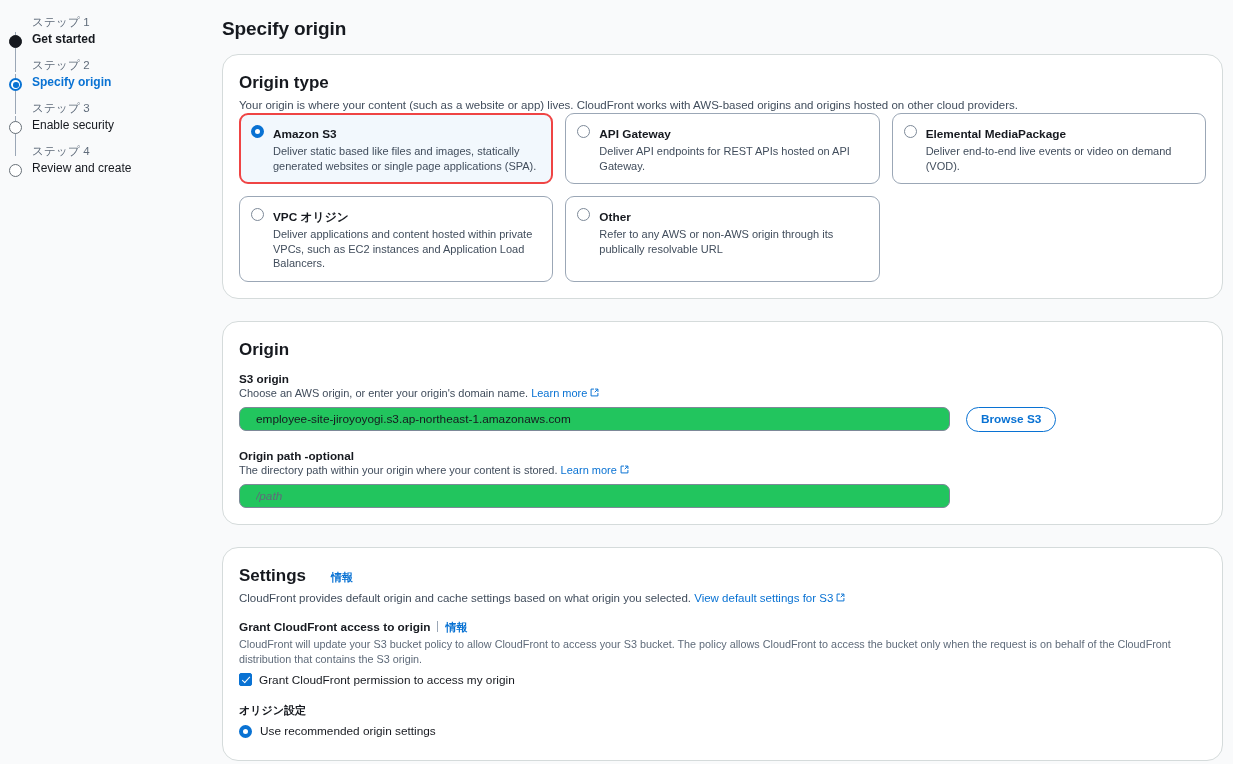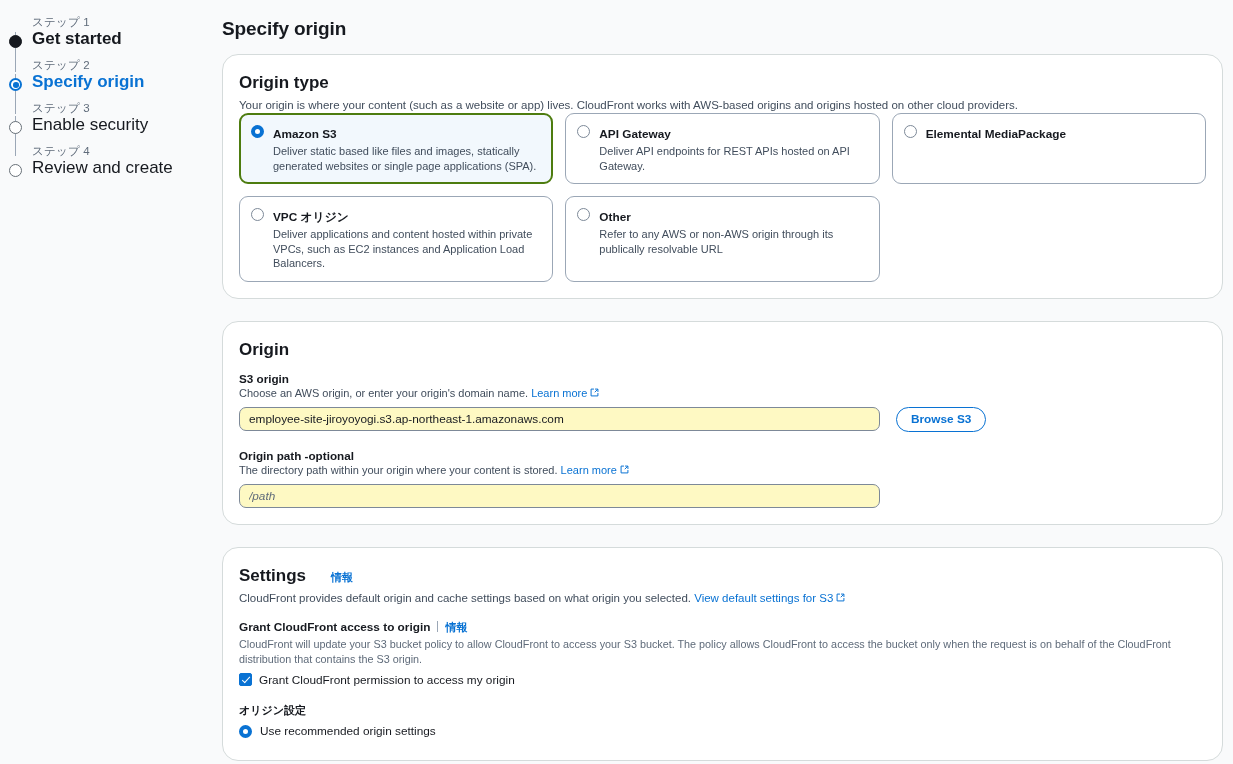--- a/index.html
+++ b/index.html
@@ -13,21 +13,21 @@
   }
   .page { position: relative; width: 1233px; height: 764px; }
 
   
   .wizard {
     position: absolute; left: 0; top: 0; width: 215px; height: 764px;
     padding: 14px 0 0 0;
   }
   .wiz-step { position: relative; padding-left: 32px; margin-bottom: 10px; }
   .wiz-num { font-size: 11.5px; color: #5f6b7a; line-height: 16px; letter-spacing: .2px; }
-  .wiz-label { font-size: 17px; line-height: 18px; color: #16191f; }
+  .wiz-label { font-size: 12px; line-height: 18px; color: #16191f; }
   .wiz-step.done .wiz-label { color: #16191f; font-weight: bold; }
   .wiz-step.current .wiz-label { color: #0972d3; font-weight: bold; }
   .wiz-step.todo .wiz-label { color: #16191f; font-weight: normal; }
   .wiz-dot {
     position: absolute; left: 9px; top: 21px;
     width: 13px; height: 13px; border-radius: 50%;
     background: #fff; border: 1.6px solid #687078;
   }
   .wiz-step.done .wiz-dot { background: #16191f; border-color: #16191f; }
   .wiz-step.current .wiz-dot {
@@ -51,44 +51,44 @@
   }
   .card-h { font-size: 17px; font-weight: bold; color: #16191f; margin: 0 0 4px 0; }
   .card-sub { font-size: 11.5px; color: #414d5c; line-height: 16px; margin-bottom: 0; }
 
   
   .tiles { display: grid; grid-template-columns: repeat(3, 1fr); gap: 12px; }
   .tile {
     border: 1px solid #9ba7b6; border-radius: 9px; background: #fff;
     padding: 10px 12px 10px 11px; position: relative; min-height: 56px; cursor: pointer;
   }
-  .tile.selected { border: 2px solid #4d7c0f; background: #f2f8fd; padding: 9px 11px 9px 10px; }
+  .tile.selected { border: 2px solid #ef4444; background: #f2f8fd; padding: 9px 11px 9px 10px; }
   .tile-row { display: flex; align-items: flex-start; gap: 9px; }
   .radio {
     flex: 0 0 auto; width: 13px; height: 13px; margin-top: 1px;
     border-radius: 50%; border: 1.6px solid #7d8998; background: #fff; position: relative;
   }
   .radio.on { border: 4px solid #0972d3; background: #fff; }
   .tile-txt { flex: 1 1 auto; }
   .tile-title { font-size: 11.8px; font-weight: bold; color: #16191f; line-height: 15px; }
   .tile-desc { font-size: 11px; color: #414d5c; line-height: 14.5px; margin-top: 2px; }
 
   
   .field-label { font-size: 11.7px; font-weight: bold; color: #16191f; margin-top: 4px; }
   .field-label .opt { font-weight: bold; }
   .field-desc { font-size: 11px; color: #414d5c; line-height: 15px; margin: 1px 0 6px 0; }
   .link { color: #0972d3; text-decoration: none; cursor: pointer; }
   .ext { display: inline-block; width: 9px; height: 9px; position: relative; margin-left: 3px; vertical-align: -0.5px; }
   .ext svg { display: block; }
 
   .input-row { display: flex; align-items: center; gap: 16px; }
   .txtinput {
-    height: 24px; border: 1px solid #7d8998; border-radius: 7px; background: #fef9c3;
-    font-size: 11.8px; color: #16191f; padding: 0 9px; font-family: inherit;
-    width: 641px;
+    height: 24px; border: 1px solid #7d8998; border-radius: 7px; background: #22c55e;
+    font-size: 11.8px; color: #16191f; padding: 0 16px; font-family: inherit;
+    width: 711px;
   }
   .txtinput::placeholder { color: #5f6b7a; font-style: italic; }
   .btn-outline {
     height: 25px; border: 1.6px solid #0972d3; border-radius: 14px; background: #fff;
     color: #0972d3; font-size: 11.8px; font-weight: bold; padding: 0 14px; cursor: pointer;
     font-family: inherit;
   }
 
   
   .sec-head { display: flex; align-items: baseline; gap: 25px; }
@@ -174,20 +174,21 @@
               <div class="tile-desc">Deliver API endpoints for REST APIs hosted on API Gateway.</div>
             </span>
           </div>
         </div>
 
         <div class="tile">
           <div class="tile-row">
             <span class="radio"></span>
             <span class="tile-txt">
               <span class="tile-title">Elemental MediaPackage</span>
+              <div class="tile-desc">Deliver end-to-end live events or video on demand (VOD).</div>
             </span>
           </div>
         </div>
 
         <div class="tile">
           <div class="tile-row">
             <span class="radio"></span>
             <span class="tile-txt">
               <span class="tile-title">VPC オリジン</span>
               <div class="tile-desc">Deliver applications and content hosted within private VPCs, such as EC2 instances and Application Load Balancers.</div>

